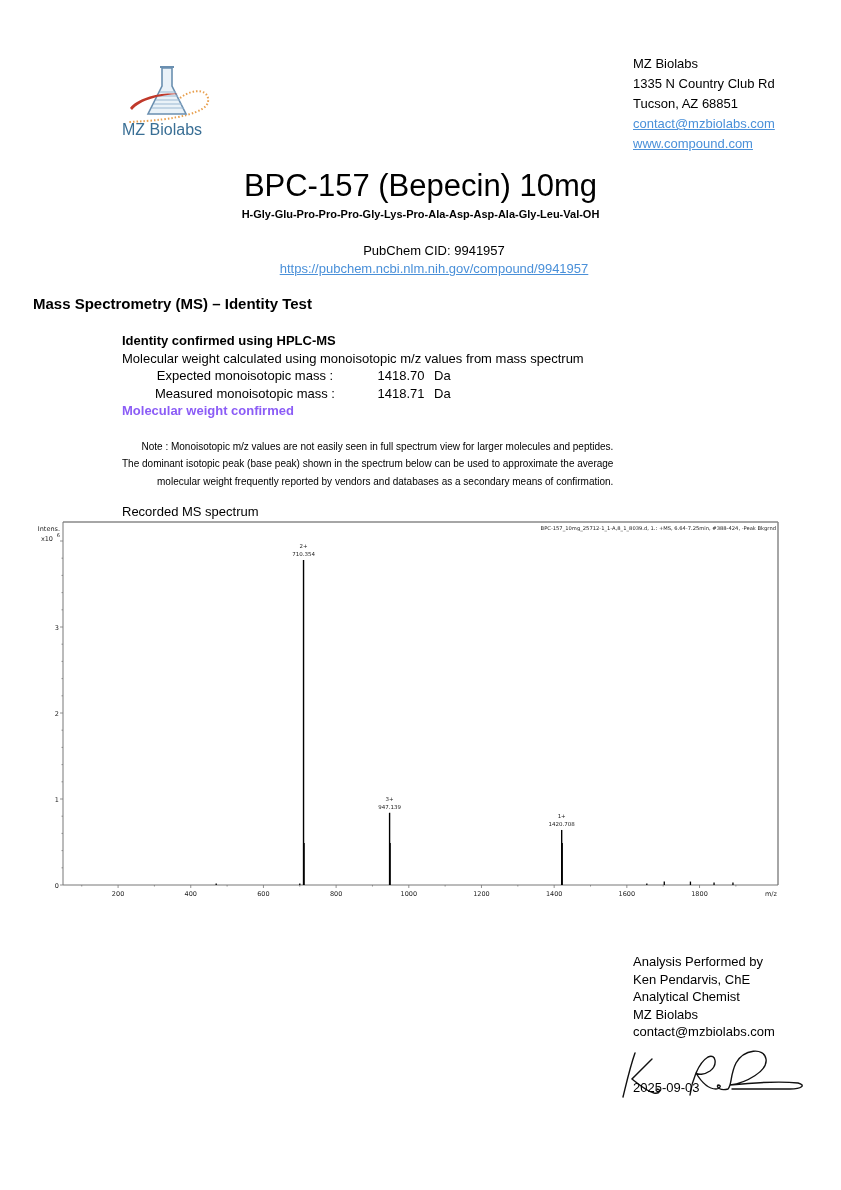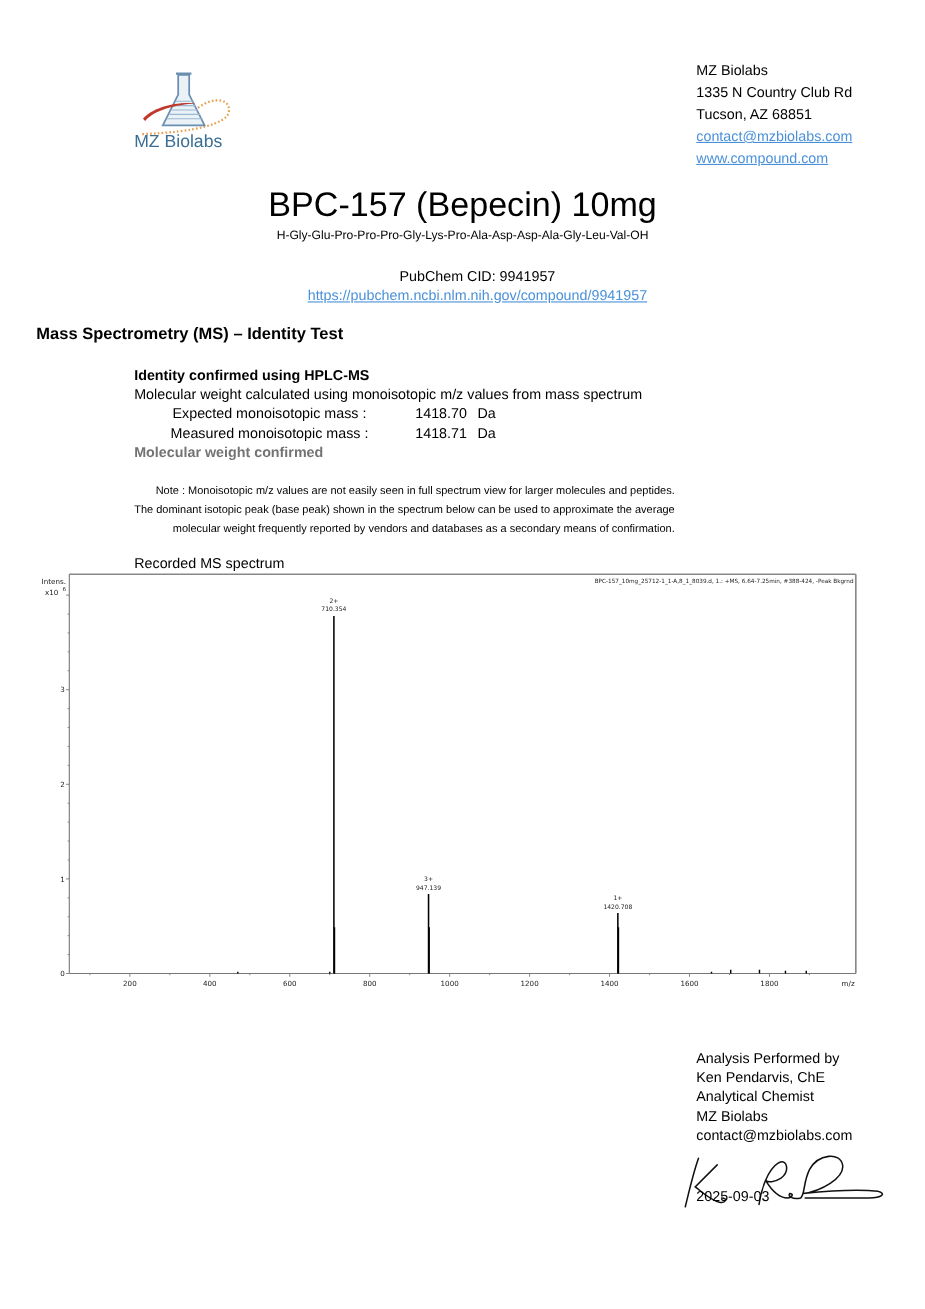--- a/index.html
+++ b/index.html
@@ -5,27 +5,27 @@
   html, body { margin: 0; padding: 0; background: #ffffff; }
   body { width: 841px; height: 1190px; position: relative; overflow: hidden;
          font-family: "Liberation Sans", sans-serif; color: #000; }
   .abs { position: absolute; }
   .logo { left: 110px; top: 62px; width: 130px; height: 80px; }
   .logo-text { left: 122px; top: 121px; font-size: 16px; color: #3a6f95; }
   .addr { left: 633px; top: 54px; font-size: 13px; line-height: 20px; }
   .addr a { color: #4a90d9; text-decoration: underline; display: block; }
   .addr div { display: block; }
   .title { left: 0; width: 841px; top: 168px; text-align: center; font-size: 31px; }
-  .sequence { left: 0; width: 841px; top: 208px; text-align: center; font-size: 11px; }
+  .sequence { left: 0; width: 841px; top: 208px; text-align: center; font-size: 11px; font-weight: bold; }
   .pubchem { left: 0; width: 868px; top: 243px; text-align: center; font-size: 13px; }
   .pubchem-link { left: 0; width: 868px; top: 261px; text-align: center; font-size: 13px; color: #4a90d9; text-decoration: underline; }
   .section-title { left: 33px; top: 295px; font-size: 15px; font-weight: bold; }
   .results { left: 122px; top: 332px; font-size: 13px; line-height: 17.5px; }
   .results .bold { font-weight: bold; }
-  .results .ok { font-weight: bold; color: #737373; }
+  .results .ok { font-weight: bold; color: #8b5cf6; }
   .row { display: flex; text-align: center; }
   .row .lbl { width: 246px; }
   .row .val { width: 66px; }
   .note { left: 122px; top: 438px; font-size: 10px; line-height: 17.3px; text-align: right; }
   .spectrum-title { left: 122px; top: 504px; font-size: 13px; }
   .chart-frame { left: 0; top: 518px; width: 841px; height: 390px; }
   .chart-frame svg { display: block; }
   .signoff { left: 633px; top: 953px; font-size: 13px; line-height: 17.6px; }
   .signature { left: 620px; top: 1045px; width: 190px; height: 60px; }
   .date { left: 633px; top: 1080px; font-size: 13px; }

